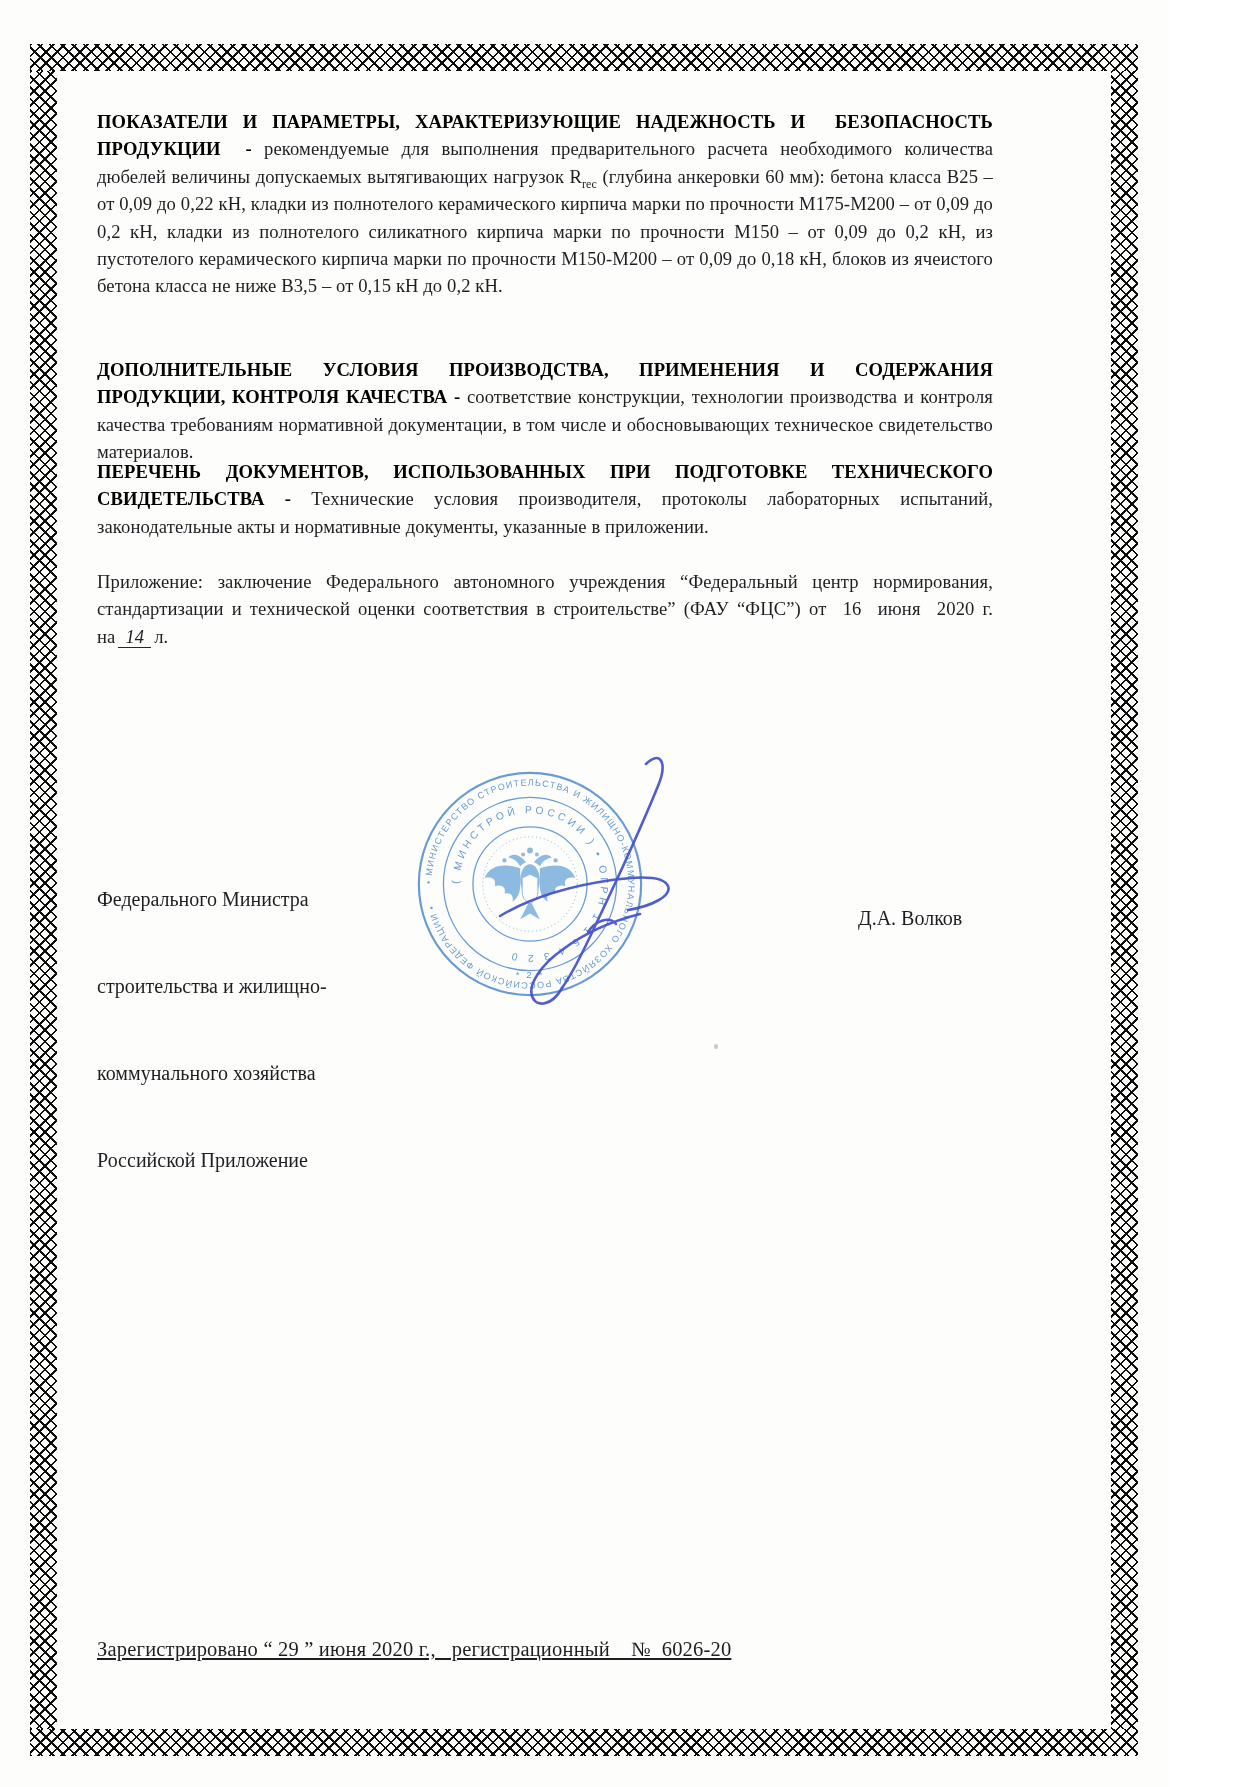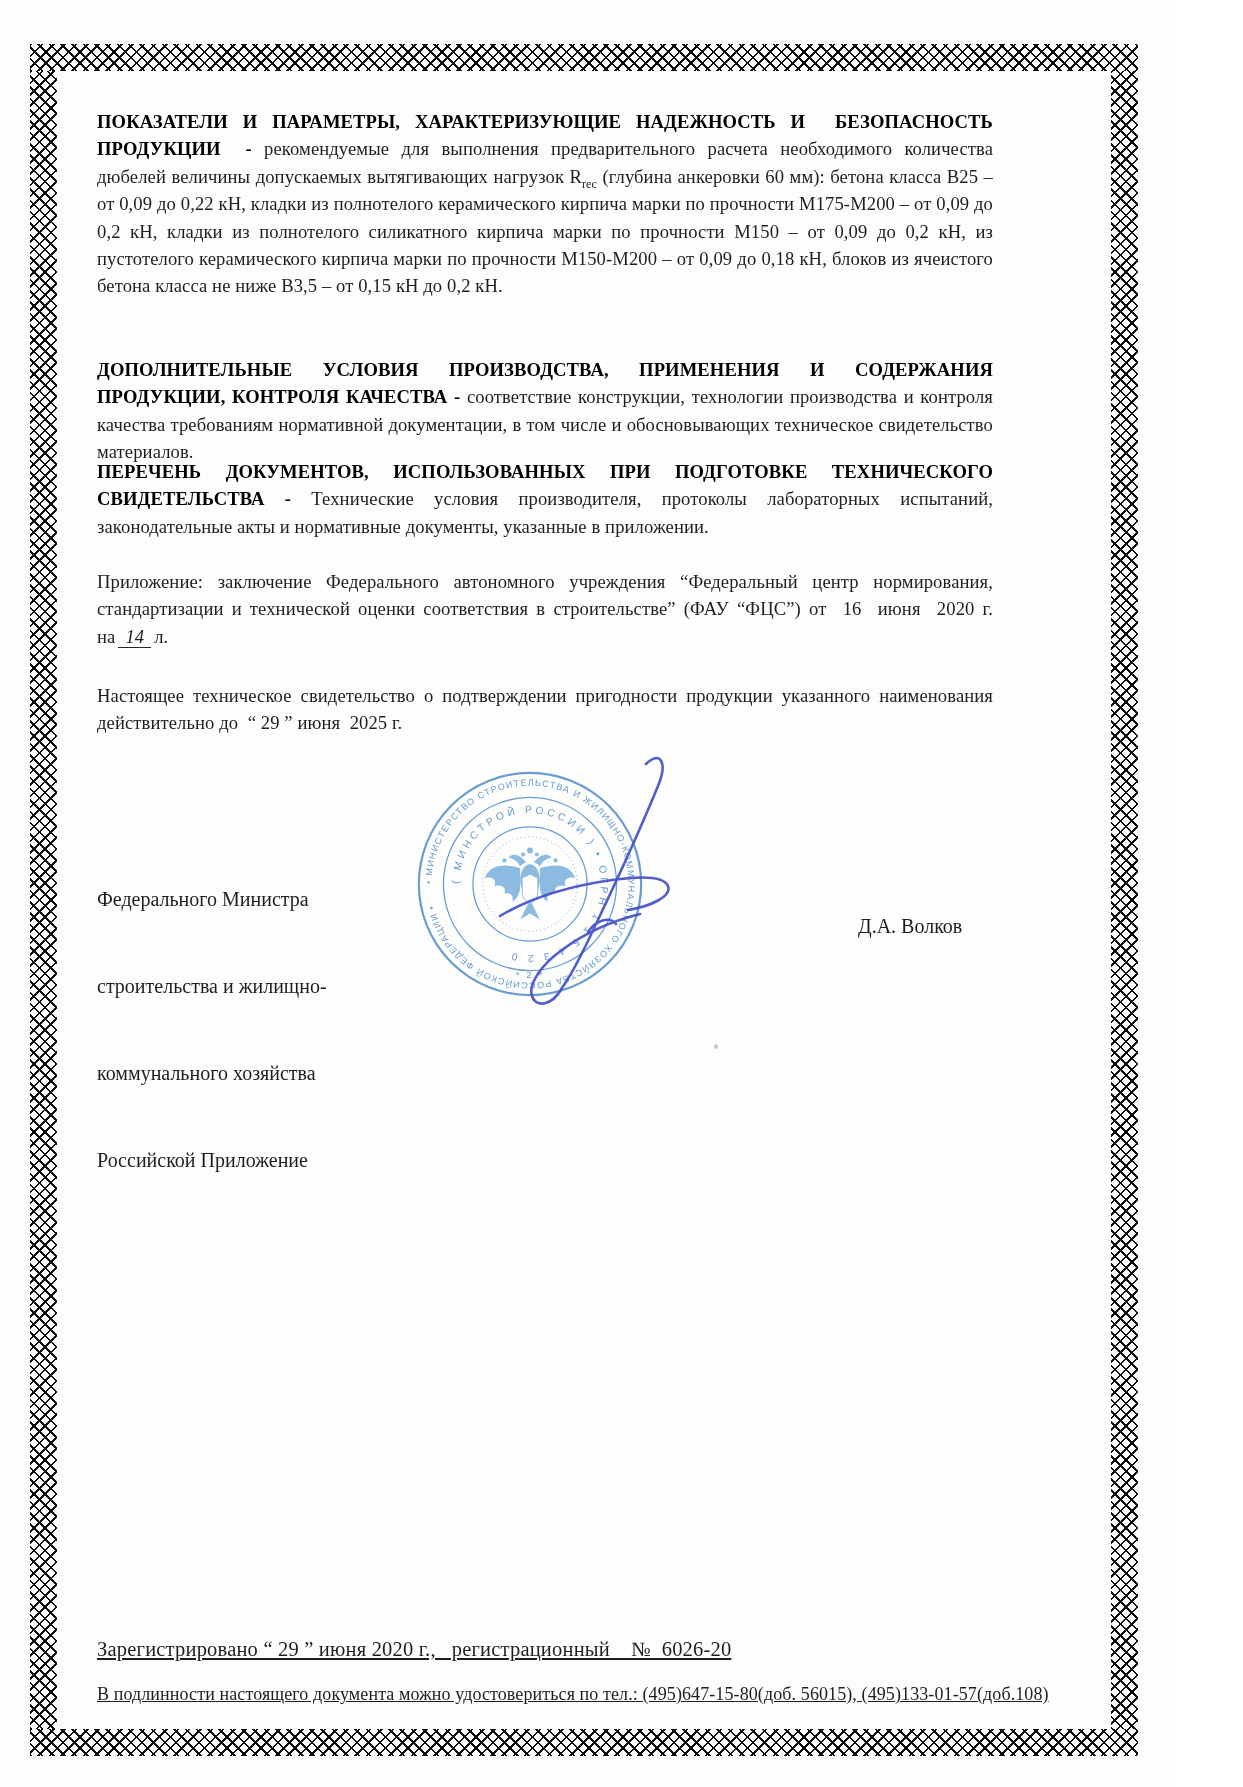--- a/index.html
+++ b/index.html
@@ -31,21 +31,21 @@
   .bold {font-weight:bold; color:#000;}
   sub.rsub {font-size:12px; line-height:0;}
   .pages {border-bottom:1.4px solid #26262a; padding:0 7px; margin:0 3px;font-style:italic;}
 
   .signer {
     position:absolute; left:97px; top:827px;
     font-size:20px; line-height:29px; white-space:pre-wrap;
   }
   .signer-name {
     position:absolute; left:858px; top:907px; width:160px;
-    font-size:20px; white-space:pre-wrap;margin-top:8px;
+    font-size:20px; white-space:pre-wrap;
   }
 
   .footer-line {position:absolute; left:97px; white-space:pre-wrap;text-decoration:underline;}
   .registered {top:1638px; font-size:20.5px; letter-spacing:0.2px;}
   .verify {top:1684px; font-size:18px; letter-spacing:0.1px;}
 
   
   .seal-svg {position:absolute; left:410px; top:764px; width:240px; height:240px; opacity:0.92;}
   .seal-text {font-family:"Liberation Sans", sans-serif;}
   .sig-svg {position:absolute; left:440px; top:733px; width:280px; height:292px;}
@@ -66,21 +66,20 @@
   </div>
 
   <div class="para" style="top:108px"><span class="bold">ПОКАЗАТЕЛИ И ПАРАМЕТРЫ, ХАРАКТЕРИЗУЮЩИЕ НАДЕЖНОСТЬ И  БЕЗОПАСНОСТЬ ПРОДУКЦИИ  -</span><span> рекомендуемые для выполнения предварительного расчета необходимого количества дюбелей величины допускаемых вытягивающих нагрузок R</span><sub class="rsub">rec</sub><span> (глубина анкеровки 60 мм): бетона класса В25 – от 0,09 до 0,22 кН, кладки из полнотелого керамического кирпича марки по прочности М175-М200 – от 0,09 до 0,2 кН, кладки из полнотелого силикатного кирпича марки по прочности М150 – от 0,09 до 0,2 кН, из пустотелого керамического кирпича марки по прочности М150-М200 – от 0,09 до 0,18 кН, блоков из ячеистого бетона класса не ниже В3,5 – от 0,15 кН до 0,2 кН.</span></div>
 
   <div class="para" style="top:356px"><span class="bold">ДОПОЛНИТЕЛЬНЫЕ УСЛОВИЯ ПРОИЗВОДСТВА, ПРИМЕНЕНИЯ И СОДЕРЖАНИЯ ПРОДУКЦИИ, КОНТРОЛЯ КАЧЕСТВА -</span><span> соответствие конструкции, технологии производства и контроля качества требованиям нормативной документации, в том числе и обосновывающих техническое свидетельство материалов.</span></div>
 
   <div class="para" style="top:458px"><span class="bold">ПЕРЕЧЕНЬ ДОКУМЕНТОВ, ИСПОЛЬЗОВАННЫХ ПРИ ПОДГОТОВКЕ ТЕХНИЧЕСКОГО СВИДЕТЕЛЬСТВА -</span><span> Технические условия производителя, протоколы лабораторных испытаний, законодательные акты и нормативные документы, указанные в приложении.</span></div>
 
   <div class="para" style="top:568px"><span>Приложение: заключение Федерального автономного учреждения “Федеральный центр нормирования, стандартизации и технической оценки соответствия в строительстве” (ФАУ “ФЦС”) от  16  июня  2020 г. на</span><span class="pages">14</span><span>л.</span></div>
 
-  <div class="para" style="top:682px"><span>Настоящее техническое свидетельство о подтверждении пригодности продукции указанного наименования действительно до  “ 29 ” июня  2025 г.</span></div>
 
   <div class="signer">
     <div>Федерального Министра</div>
     <div>строительства и жилищно-</div>
     <div>коммунального хозяйства</div>
     <div>Российской Приложение</div>
   </div>
 
   <div class="signer-name">Д.А. Волков</div>
 
@@ -120,15 +119,14 @@
       <path d="M122 255 C112 273 96 275 92 263 C88 251 102 231 122 217 C146 199 176 187 200 181"></path>
       <path d="M60 183 C90 165 130 153 172 147 C200 143 224 143 228 153 C232 163 212 173 188 177"></path>
       <path d="M148 199 C156 187 170 183 176 191"></path>
     </g>
   </svg>
 
   <div class="speck"></div>
 
   <div class="footer-line registered">Зарегистрировано “ 29 ” июня 2020 г.,   регистрационный    №  6026-20</div>
 
-  <div class="footer-line verify">В подлинности настоящего документа можно удостовериться по тел.: (495)647-15-80(доб. 56015), (495)133-01-57(доб.108)</div>
 
 </div>
 
 </body></html>

